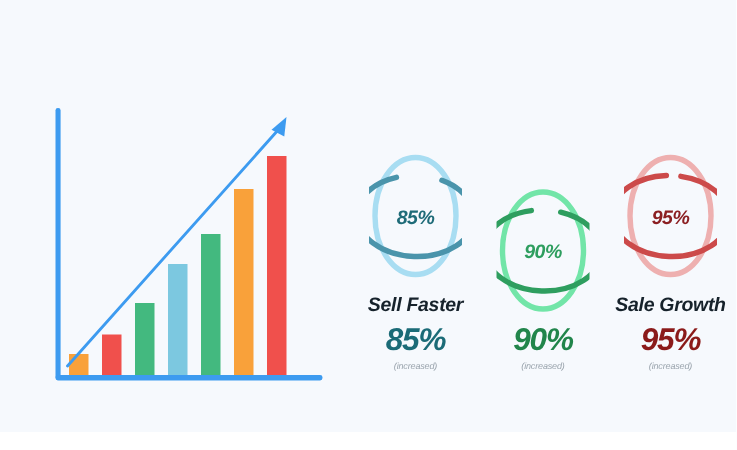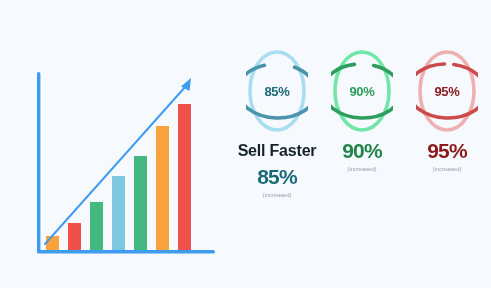--- a/index.html
+++ b/index.html
@@ -36,21 +36,22 @@
 
   
   #gauges {
     position: absolute;
     left: 238px;
     top: 48px;
     width: 248px;
     height: 200px;
     display: flex;
     justify-content: space-between;
-    align-items: flex-start;
+    align-items: flex-end;
+    font-style: italic;
   }
   .gauge-col {
     width: 78px;
     display: flex;
     flex-direction: column;
     align-items: center;
   }
   .ring-wrap {
     position: relative;
     width: 62px;
@@ -69,21 +70,21 @@
     height: 86px;
     display: flex;
     align-items: center;
     justify-content: center;
     font-size: 13px;
     font-weight: bold;
     letter-spacing: -0.3px;
   }
   .gauge-label {
     margin-top: 8px;
-    font-size: 16px;
+    font-size: 13px;
     font-weight: bold;
     color: #16222b;
     white-space: nowrap;
     letter-spacing: -0.2px;
   }
   .gauge-big {
     margin-top: 6px;
     font-size: 21px;
     font-weight: bold;
     letter-spacing: -0.8px;
@@ -156,19 +157,20 @@
       </div>
 
       <div class="gauge-col">
         <div class="ring-wrap">
           <svg viewBox="0 0 62 86" xmlns="http://www.w3.org/2000/svg">
             <ellipse cx="31" cy="43" rx="27" ry="39" fill="none" stroke="#eeb0b0" stroke-width="3.6"></ellipse>
             <ellipse cx="31" cy="43" rx="27" ry="39" fill="none" stroke="#cc4a4a" stroke-width="3.6" stroke-linecap="round" stroke-dasharray="199 210" stroke-dashoffset="-6" transform="rotate(-88 31 43)"></ellipse>
           </svg>
           <div class="ring-value" style="color:#8b1f22;">95%</div>
         </div>
+        <div class="gauge-label">Sale Growth</div>
         <div class="gauge-big" style="color:#8b1a1a;">95%</div>
         <div class="gauge-sub">(increased)</div>
       </div>
 
     </div>
   </div>
 </div>
 
 </body></html>

